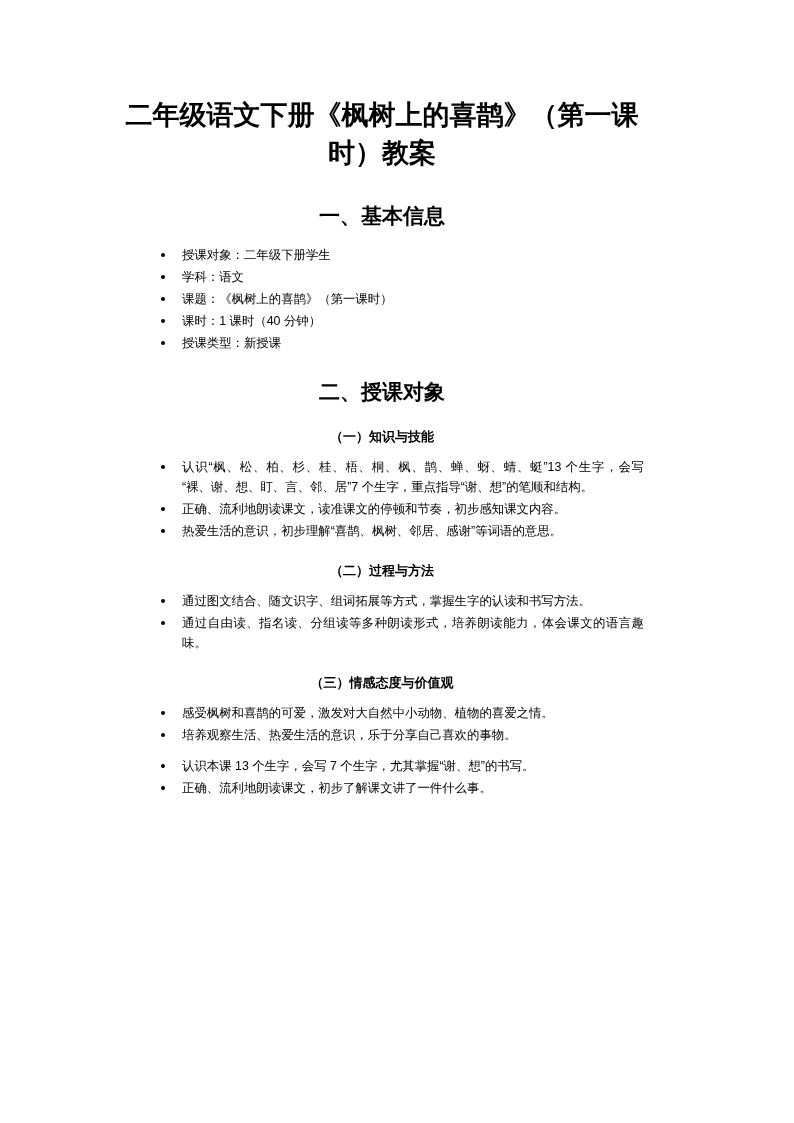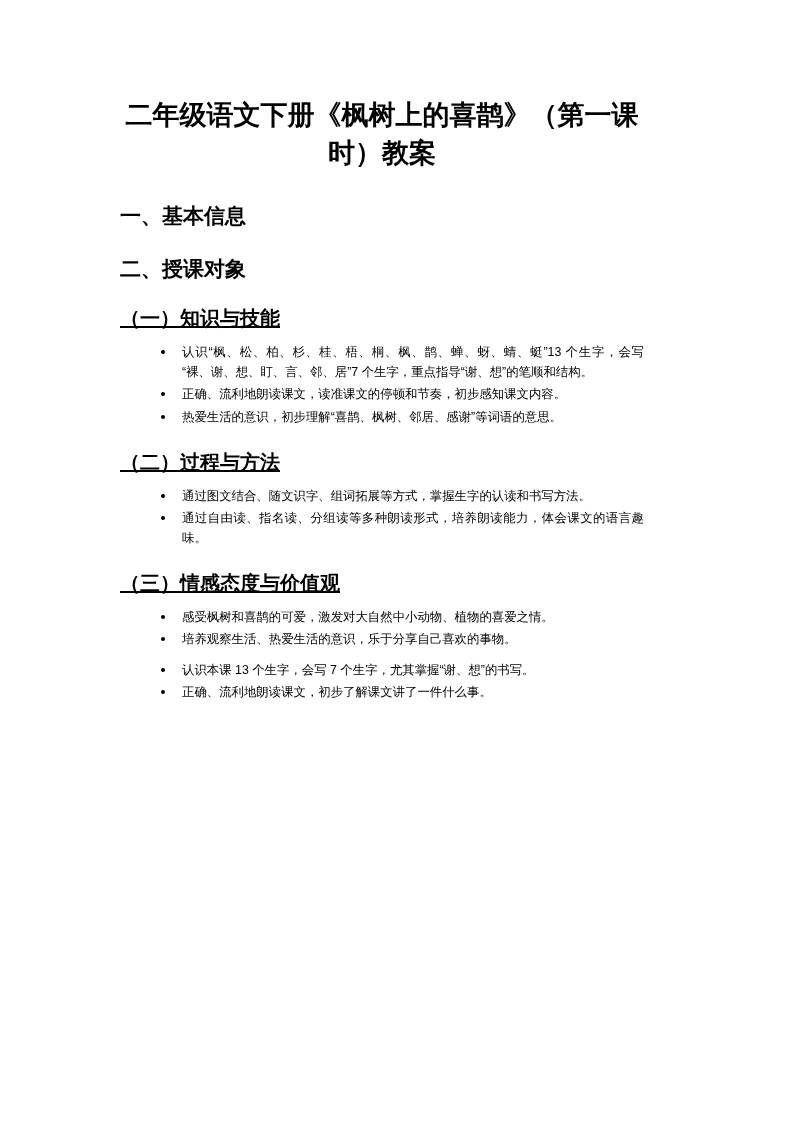--- a/index.html
+++ b/index.html
@@ -29,30 +29,29 @@
     text-align: center;
     margin: 18px 0 30px 0;
     letter-spacing: 0px;
   }
   h2.section-heading {
     font-family: "Liberation Serif", "DejaVu Serif", serif;
     font-weight: bold;
     font-size: 21px;
     line-height: 1.3;
     margin: 26px 0 14px 0;
-    text-align: left;
+    text-align: center;
   }
   h3.sub-heading {
     font-family: "Liberation Serif", "DejaVu Serif", serif;
     font-weight: bold;
-    font-size: 20px;
+    font-size: 13px;
     line-height: 1.3;
     margin: 22px 0 10px 0;
-    text-align: left;
-    text-decoration: underline;
+    text-align: center;
   }
   ul.bullets {
     margin: 8px 0 10px 0;
     padding-left: 56px;
     list-style-type: disc;
   }
   ul.bullets li {
     font-family: "Liberation Sans", "DejaVu Sans", sans-serif;
     font-size: 12.4px;
     line-height: 1.62;
@@ -65,20 +64,27 @@
   }
 </style>
 </head>
 <body>
 
 <div class="page">
 
   <h1 class="doc-title">二年级语文下册《枫树上的喜鹊》（第一课时）教案</h1>
 
   <h2 class="section-heading">一、基本信息</h2>
+  <ul class="bullets">
+    <li>授课对象：二年级下册学生</li>
+    <li>学科：语文</li>
+    <li>课题：《枫树上的喜鹊》（第一课时）</li>
+    <li>课时：1 课时（40 分钟）</li>
+    <li>授课类型：新授课</li>
+  </ul>
 
   <h2 class="section-heading">二、授课对象</h2>
 
   <h3 class="sub-heading">（一）知识与技能</h3>
   <ul class="bullets">
     <li>认识“枫、松、柏、杉、桂、梧、桐、枫、鹊、蝉、蚜、蜻、蜓”13 个生字，会写“裸、谢、想、盯、言、邻、居”7 个生字，重点指导“谢、想”的笔顺和结构。</li>
     <li>正确、流利地朗读课文，读准课文的停顿和节奏，初步感知课文内容。</li>
     <li>热爱生活的意识，初步理解“喜鹊、枫树、邻居、感谢”等词语的意思。</li>
   </ul>
 

